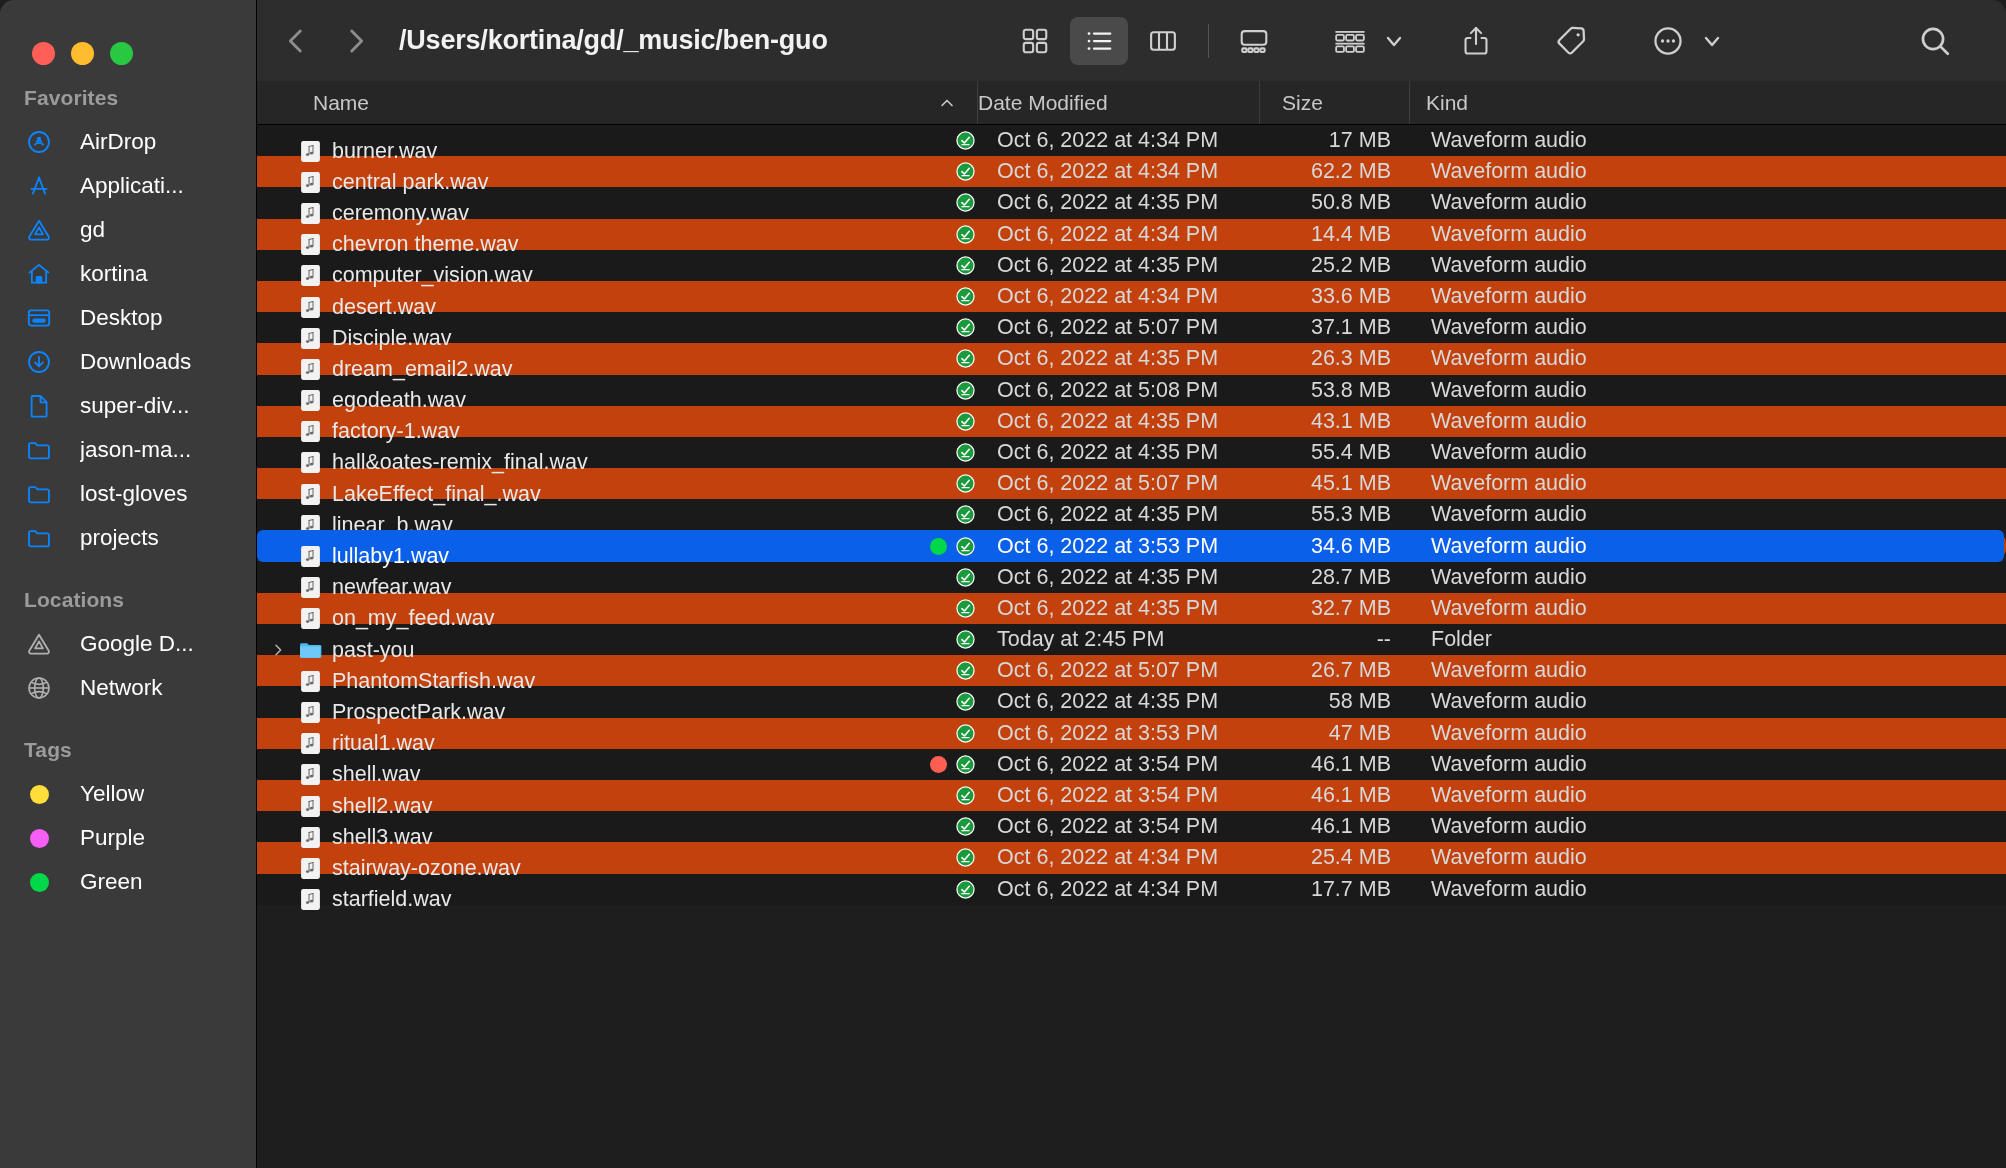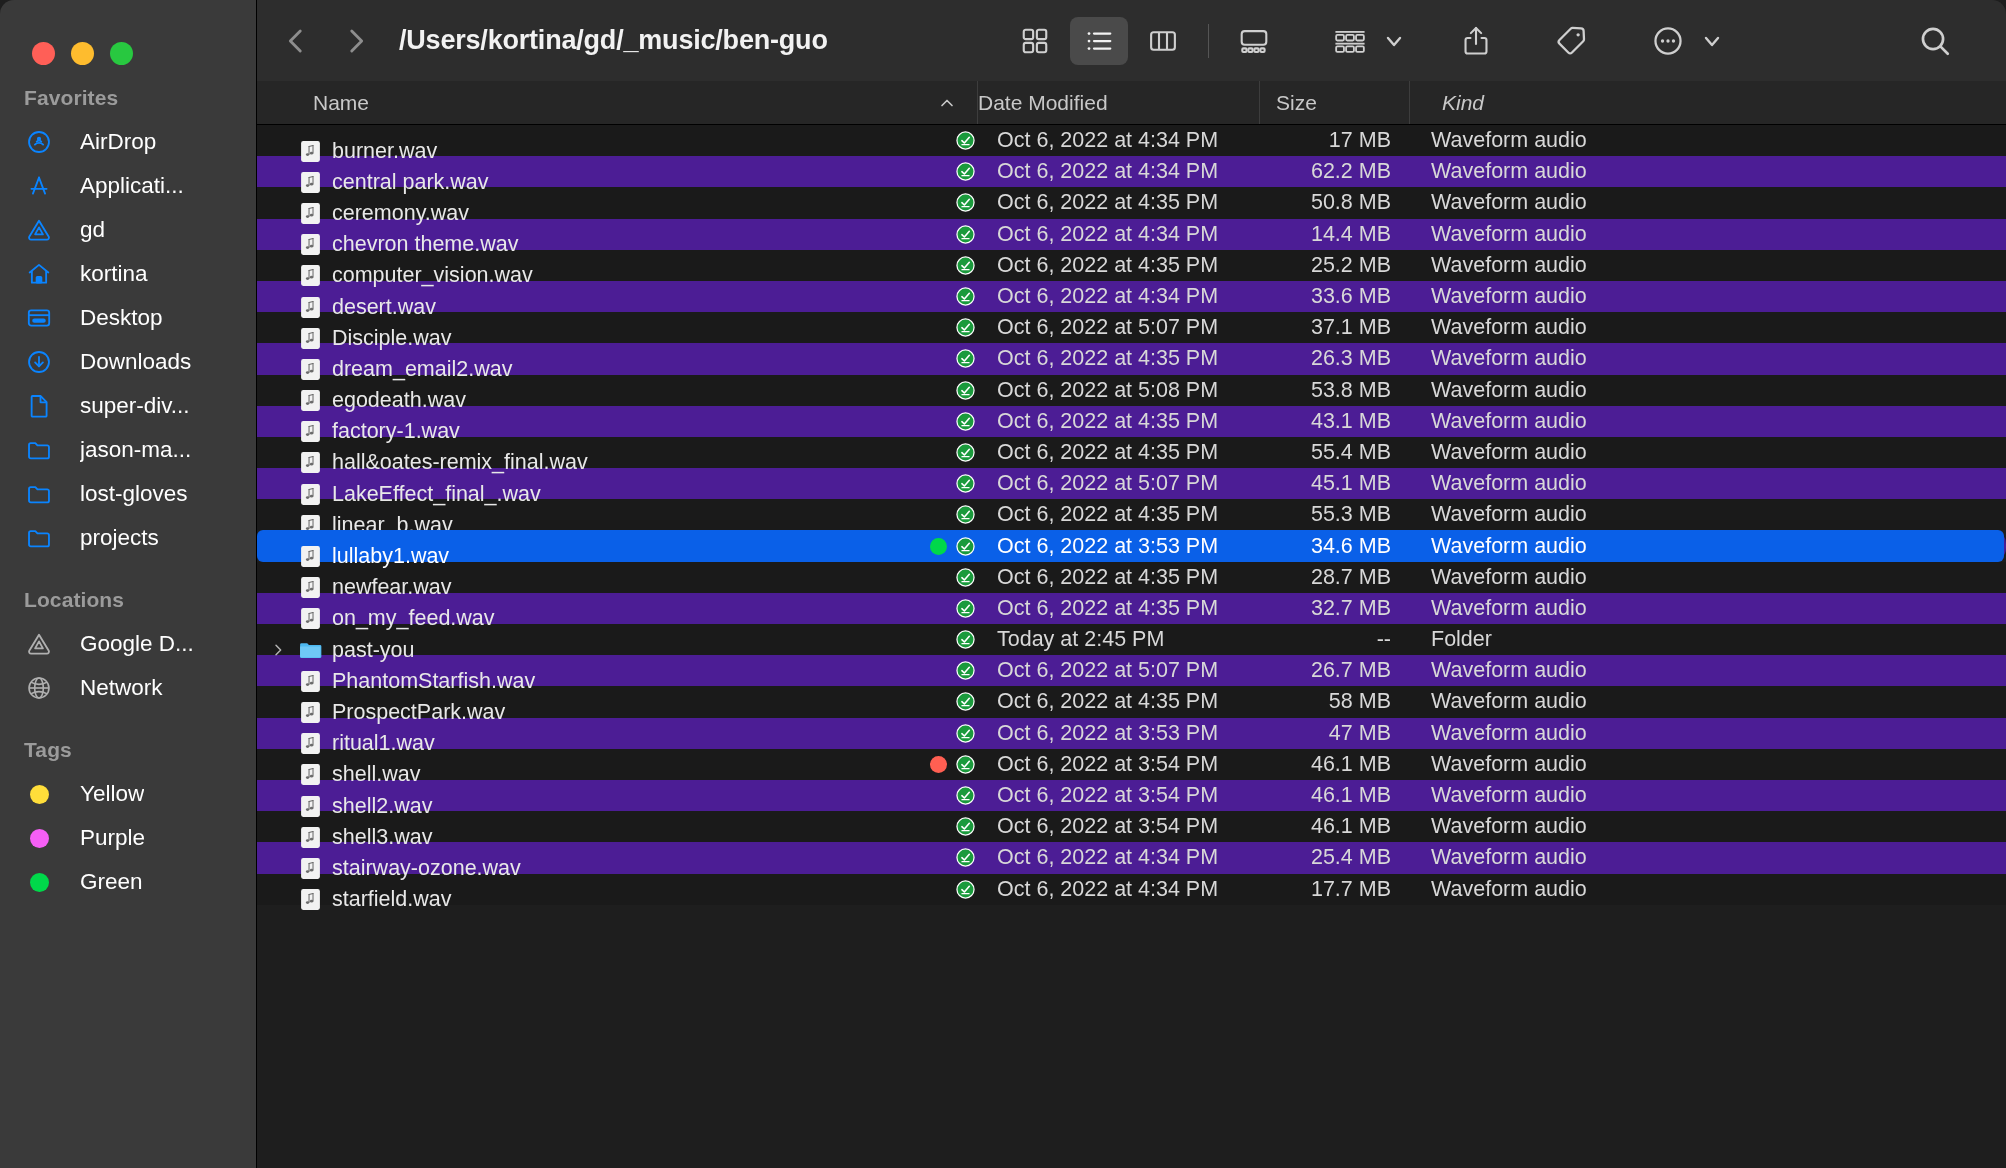--- a/index.html
+++ b/index.html
@@ -109,33 +109,33 @@
     border-bottom: 1px solid #000;
     display: flex; align-items: center;
     color: #c8c8c8;
     font-size: 21px;
     position: relative;
   }
   .ch { display: flex; align-items: center; height: 100%; position: relative; }
   .ch-name  { width: 660px; padding-left: 56px; }
   .ch-sortarrow { width: 60px; display:flex; align-items:center; justify-content:center; }
   .ch-date  { width: 282px; border-left: 1px solid #3d3d3d; }
-  .ch-size  { width: 150px; padding-left: 16px; border-left: 1px solid #3d3d3d; }
-  .ch-kind  { flex: 1; padding-left: 32px; border-left: 1px solid #3d3d3d; font-style: italic; }
+  .ch-size  { width: 150px; padding-left: 22px; border-left: 1px solid #3d3d3d; }
+  .ch-kind  { flex: 1; padding-left: 16px; border-left: 1px solid #3d3d3d; }
 
   
   .filelist { flex: 1 1 auto; overflow: hidden; }
   .row {
     height: 31.2px;
     display: flex; align-items: center;
     font-size: 21.5px;
     color: #e8e8e8;
     position: relative;
   }
-  .row.odd { background: #4c1d95; }
+  .row.odd { background: #c2410c; }
   .row.even { background: #1a1a1a; }
   .row.selected .sel-bg {
     position: absolute; left: 0; right: 2px; top: 0; bottom: 0;
     background: #0a60e8;
     border-radius: 6px;
   }
   .row.selected { color: #ffffff; border-radius: 14px; }
   .row > * { position: relative; z-index: 1; }
 
   .c-name {

